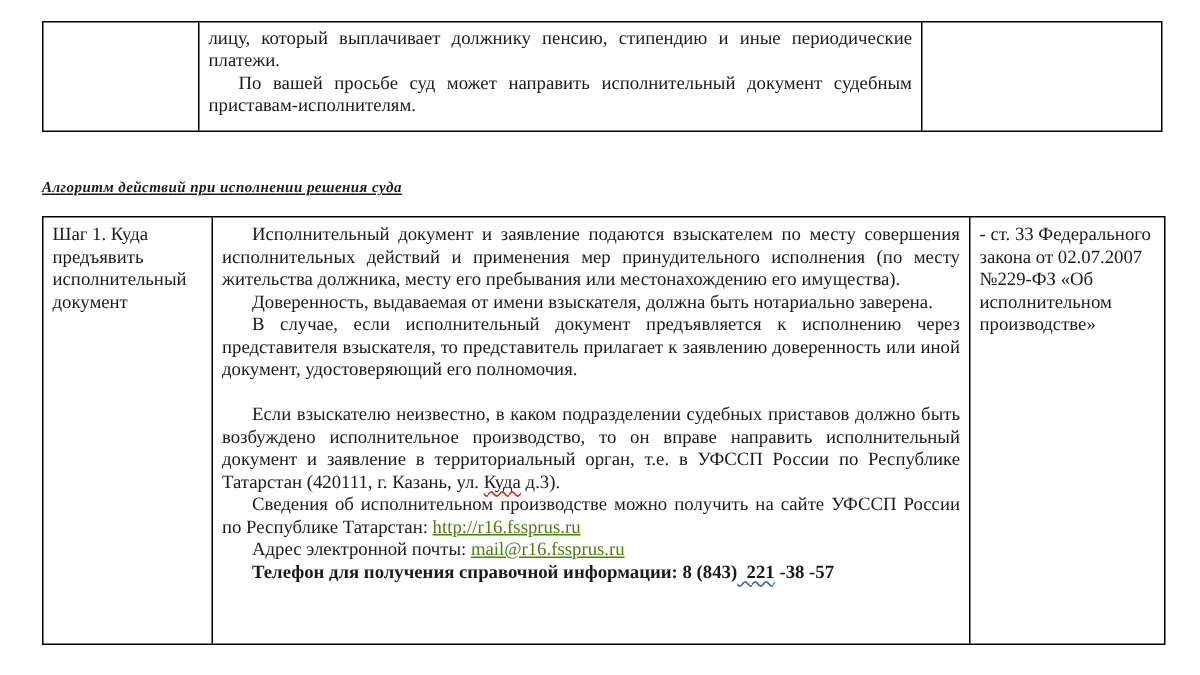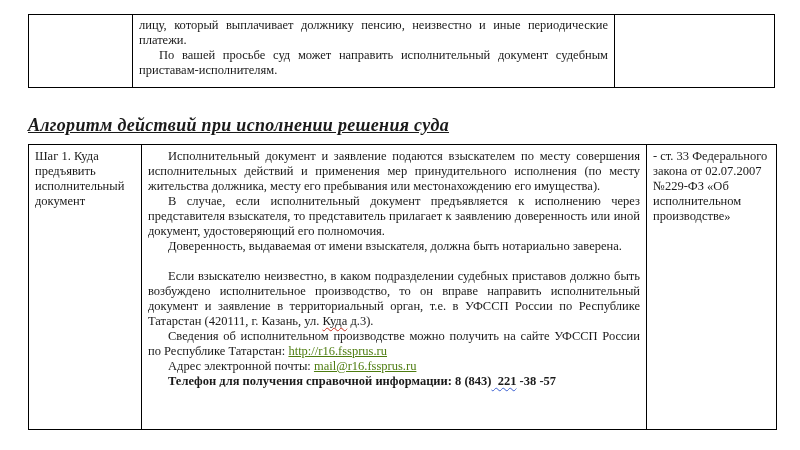--- a/index.html
+++ b/index.html
@@ -29,21 +29,21 @@
   .cell.mid, .cell.first { border-right:1px solid #000; }
   .t2 .cell { padding-top:4px; }
   p { margin:0; }
   .just { text-align:justify; }
   .indent { text-indent:20px; }
   .blank { height:15px; }
   .bold { font-weight:bold; }
   .heading {
     position:absolute;
     left:28px; top:118px;
-    font-size:18px;
+    font-size:10px;
     font-weight:bold;
     font-style:italic;
     text-decoration:underline;
     letter-spacing:0.3px;
     white-space:nowrap;
     text-align:right;
   }
   a.link {
     color:#4d7c0f;
     text-decoration:underline;
@@ -61,35 +61,35 @@
     text-underline-offset:2px;
     text-decoration-skip-ink:none;
   }
 </style>
 </head>
 <body>
 
 <div class="doc-table t1">
   <div class="cell first"></div>
   <div class="cell mid">
-    <p class="just">лицу, который выплачивает должнику пенсию, неизвестно и иные периодические платежи.</p>
+    <p class="just">лицу, который выплачивает должнику пенсию, стипендию и иные периодические платежи.</p>
     <p class="just indent">По вашей просьбе суд может направить исполнительный документ судебным приставам-исполнителям.</p>
   </div>
 </div>
 
 <div class="heading">Алгоритм действий при исполнении решения суда</div>
 
 <div class="doc-table t2">
   <div class="cell first">
     <p>Шаг 1. Куда предъявить исполнительный документ</p>
   </div>
   <div class="cell mid">
     <p class="just indent">Исполнительный документ и заявление подаются взыскателем по месту совершения исполнительных действий и применения мер принудительного исполнения (по месту жительства должника, месту его пребывания или местонахождению его имущества).</p>
+    <p class="just indent">Доверенность, выдаваемая от имени взыскателя, должна быть нотариально заверена.</p>
     <p class="just indent">В случае, если исполнительный документ предъявляется к исполнению через представителя взыскателя, то представитель прилагает к заявлению доверенность или иной документ, удостоверяющий его полномочия.</p>
-    <p class="just indent">Доверенность, выдаваемая от имени взыскателя, должна быть нотариально заверена.</p>
     <p class="blank"></p>
     <p class="just indent"><span>Если взыскателю неизвестно, в каком подразделении судебных приставов должно быть возбуждено исполнительное производство, то он вправе направить исполнительный документ и заявление в территориальный орган, т.е. в УФССП России по Республике Татарстан (420111, г. Казань, ул. </span><span class="sp-red">Куда</span><span> д.3).</span></p>
     <p class="just indent"><span>Сведения об исполнительном производстве можно получить на сайте УФССП России по Республике Татарстан: </span><a class="link">http://r16.fssprus.ru</a></p>
     <p class="indent"><span>Адрес электронной почты: </span><a class="link">mail@r16.fssprus.ru</a></p>
     <p class="indent bold"><span>Телефон для получения справочной информации: 8 (843)</span><span class="sp-blue">&nbsp;&nbsp;221</span><span> -38 -57</span></p>
   </div>
   <div class="cell">
     <p>- ст. 33 Федерального закона от 02.07.2007 №229-ФЗ «Об исполнительном производстве»</p>
   </div>
 </div>

